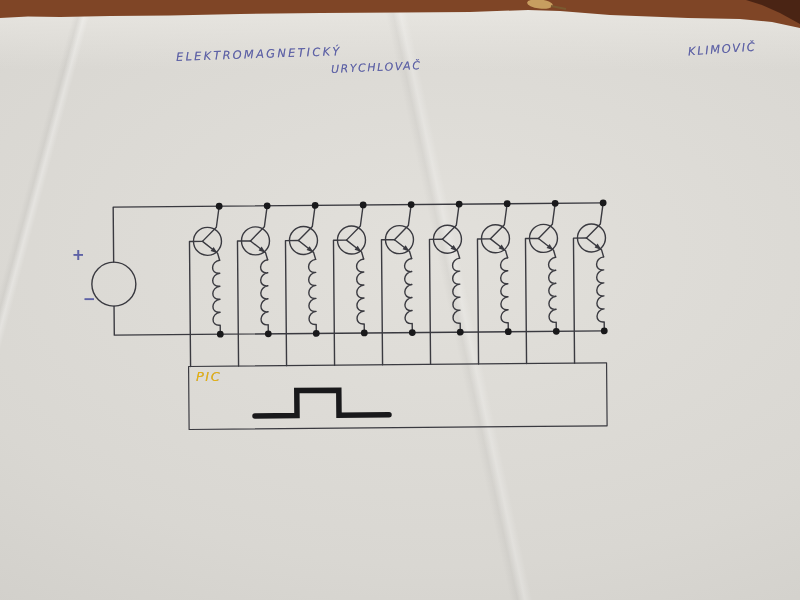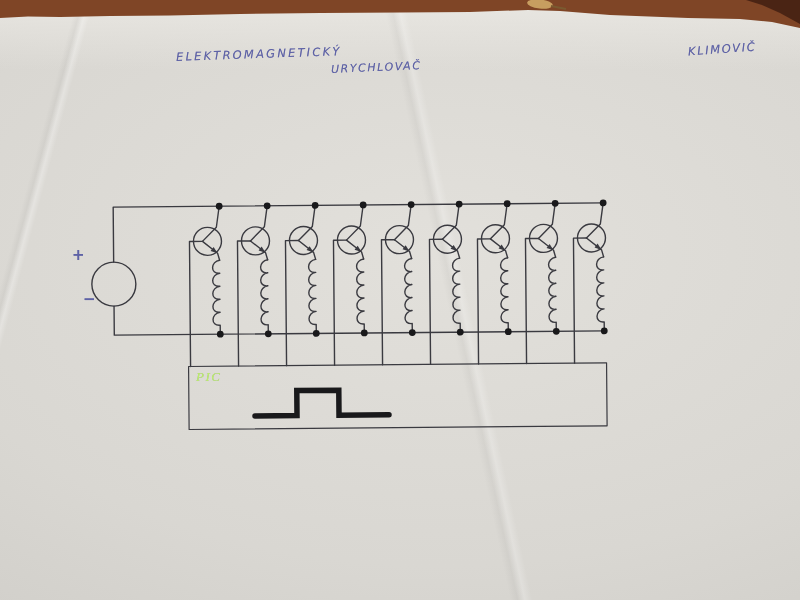--- a/index.html
+++ b/index.html
@@ -133,21 +133,21 @@
       </g>
       <rect stroke="#3a3a40" stroke-width="1.2" fill="none" stroke-linecap="round" stroke-linejoin="round" x="188" y="365" width="418" height="63"></rect>
       <path d="M254 415 H296 V390 H338 V415 H388" stroke="#19191b" stroke-width="5.5" fill="none" stroke-linecap="round" stroke-linejoin="miter"></path>
     </svg>
 
   <span class="hw" id="title1" style="color: rgb(94, 98, 166);">ELEKTROMAGNETICKÝ</span>
   <span class="hw" id="title2" style="color: rgb(94, 98, 166);">URYCHLOVAČ</span>
   <span class="hw" id="author" style="color: rgb(94, 98, 166);">KLIMOVIČ</span>
   <span class="hw" id="plus" style="color: rgb(94, 98, 166);">+</span>
   <span class="hw" id="minus" style="color: rgb(94, 98, 166);">−</span>
-  <span class="hw" id="piclabel" style="color: #bef264; font-family: Liberation Serif, serif;">PIC</span>
+  <span class="hw" id="piclabel" style="color: #eab308;">PIC</span>
 
   <svg id="wood" width="800" height="40" viewBox="0 0 800 40">
     <path d="M0 0 H800 V28 L772 22 L740 19 L688 18 L610 15 L560 11 L528 10 L470 12 L400 12.5 L320 13 L240 14 L170 15.5 L110 16 L60 17 L28 16.5 L0 18 Z" fill="#7f4526"></path>
     <path opacity="0.8" d="M746 0 H800 V24 L780 13 L762 5 Z" fill="#3d1c10"></path>
     <ellipse cx="540" cy="4" rx="13" ry="4.5" transform="rotate(6 540 4)" fill="#c79e60"></ellipse>
     <path d="M551 6 L566 9" stroke="#7a5a30" stroke-width="2" fill="none"></path>
   </svg>
 </div>
 
 </body></html>

